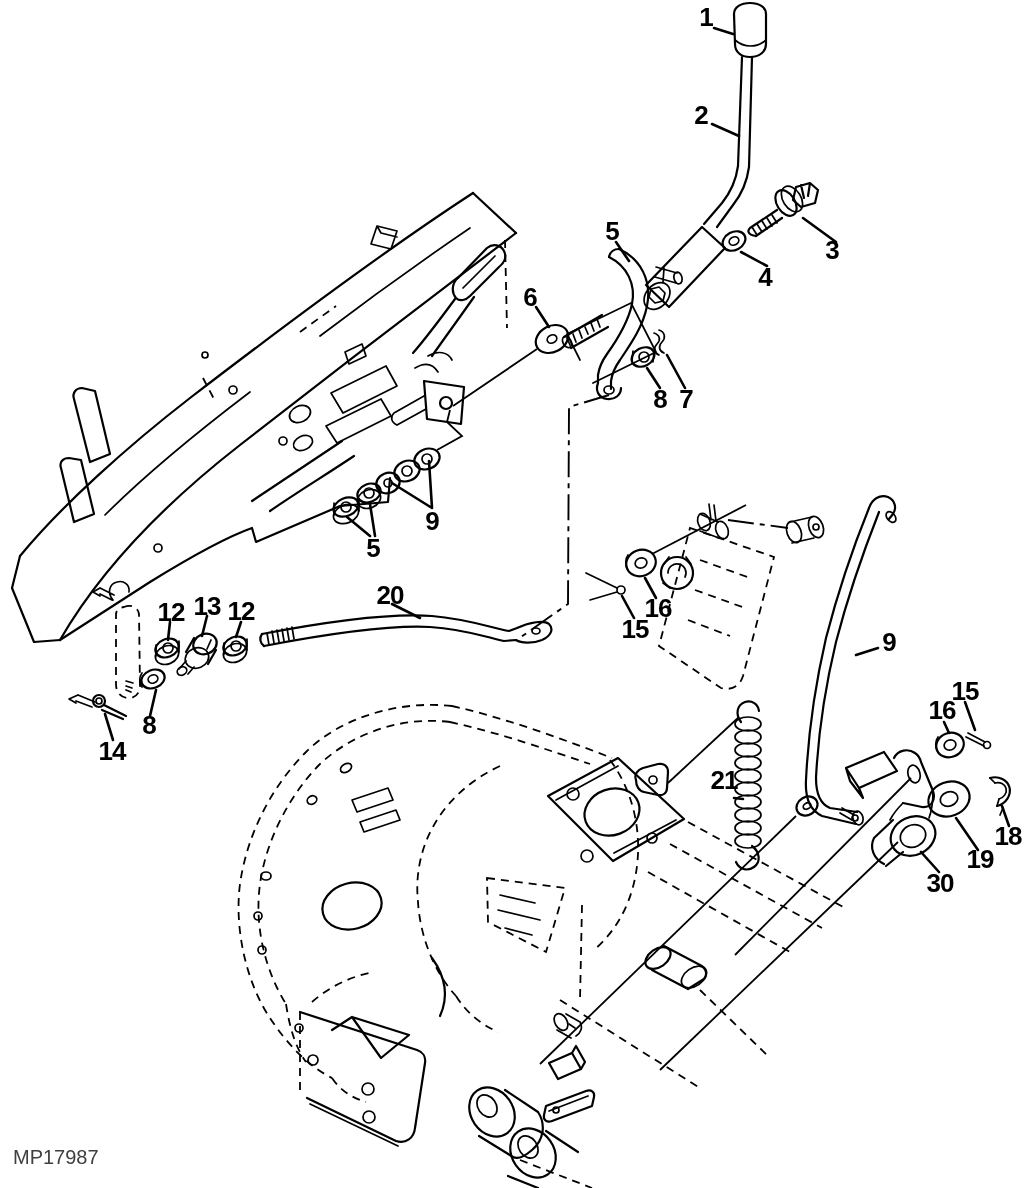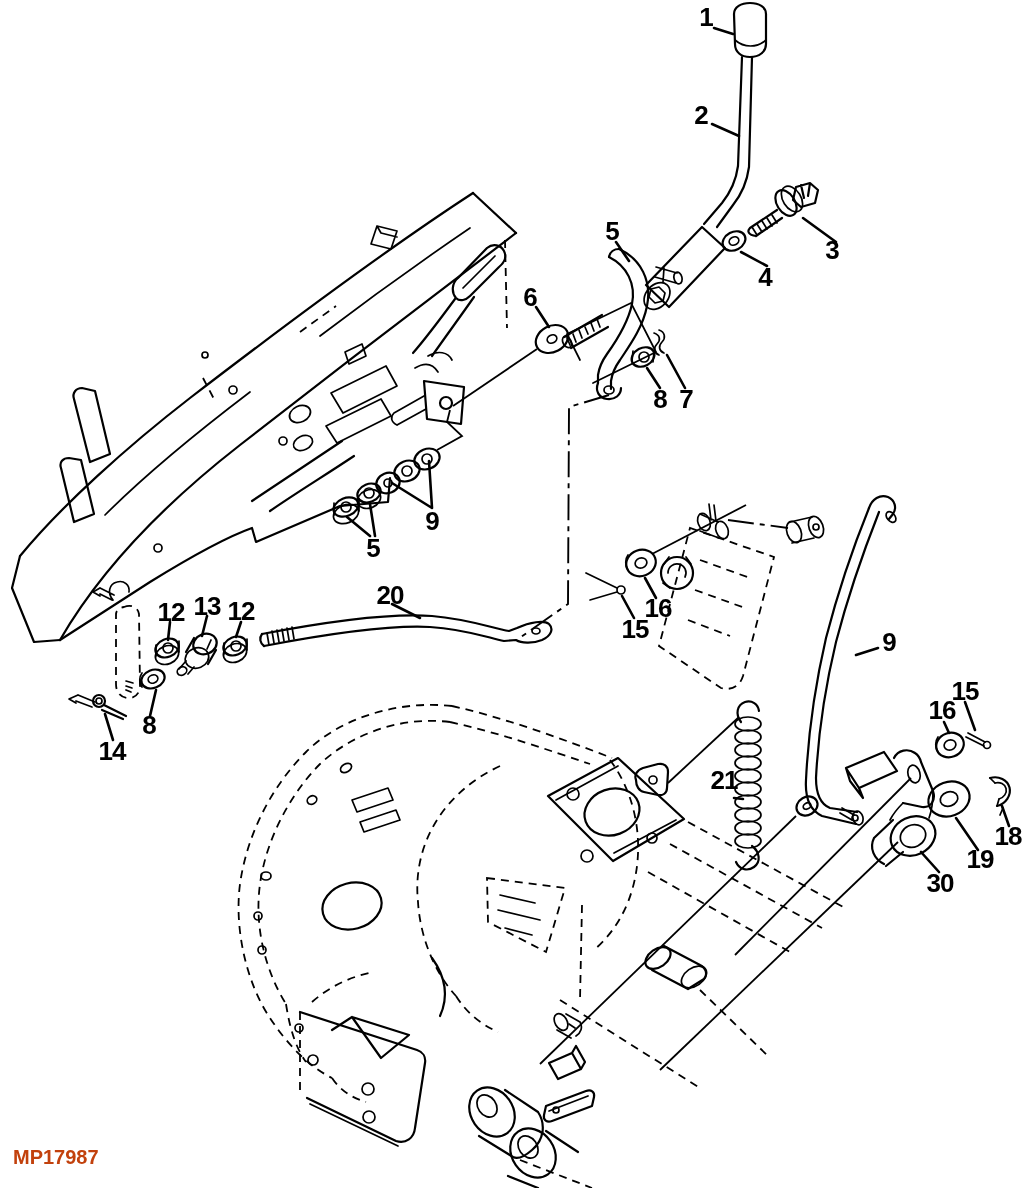--- a/index.html
+++ b/index.html
@@ -8,21 +8,21 @@
     font-family:"Liberation Sans",sans-serif;overflow:hidden;margin:0 auto;
   }
   .stage svg{position:absolute;left:0;top:0;}
   .callout{
     position:absolute;transform:translate(-50%,-50%);
     font-weight:bold;font-size:26px;line-height:1;color:#000;
     letter-spacing:-1px;user-select:none;white-space:nowrap;
   }
   .drawing-code{
     position:absolute;left:13px;top:1146px;
-    font-weight:bold;font-size:20px;color:#c2410c;letter-spacing:0px;
+    font-weight:normal;font-size:20px;color:#404040;letter-spacing:0px;
   }
   .ln{stroke:#000;fill:none;stroke-width:2.2;stroke-linecap:round;stroke-linejoin:round;}
   .thin{stroke-width:1.7;}
   .leader{stroke:#000;fill:none;stroke-width:2.6;stroke-linecap:round;}
   .hid{stroke:#000;fill:none;stroke-width:1.8;stroke-linecap:butt;stroke-dasharray:8 6;}
   .cl{stroke:#000;fill:none;stroke-width:1.8;}
   .cdl{stroke:#000;fill:none;stroke-width:1.9;stroke-dasharray:26 6 5 6;}
 </style>
 </head>
 <body>

